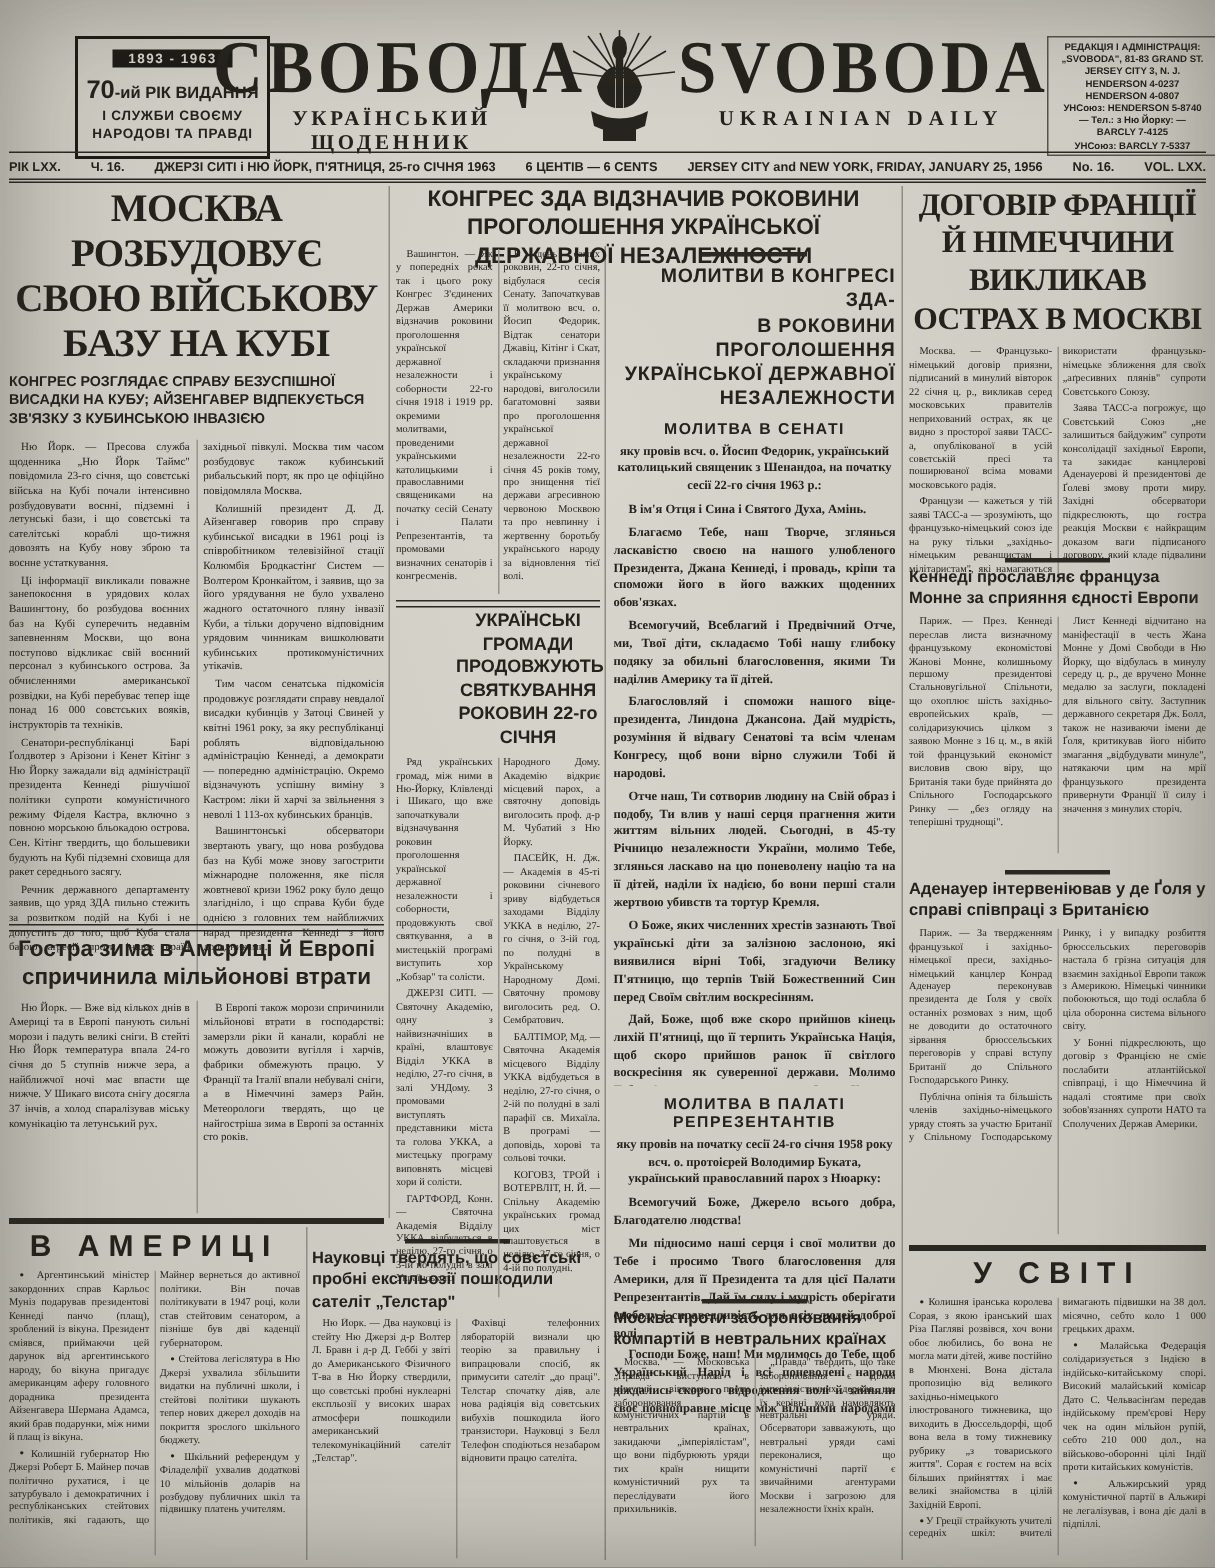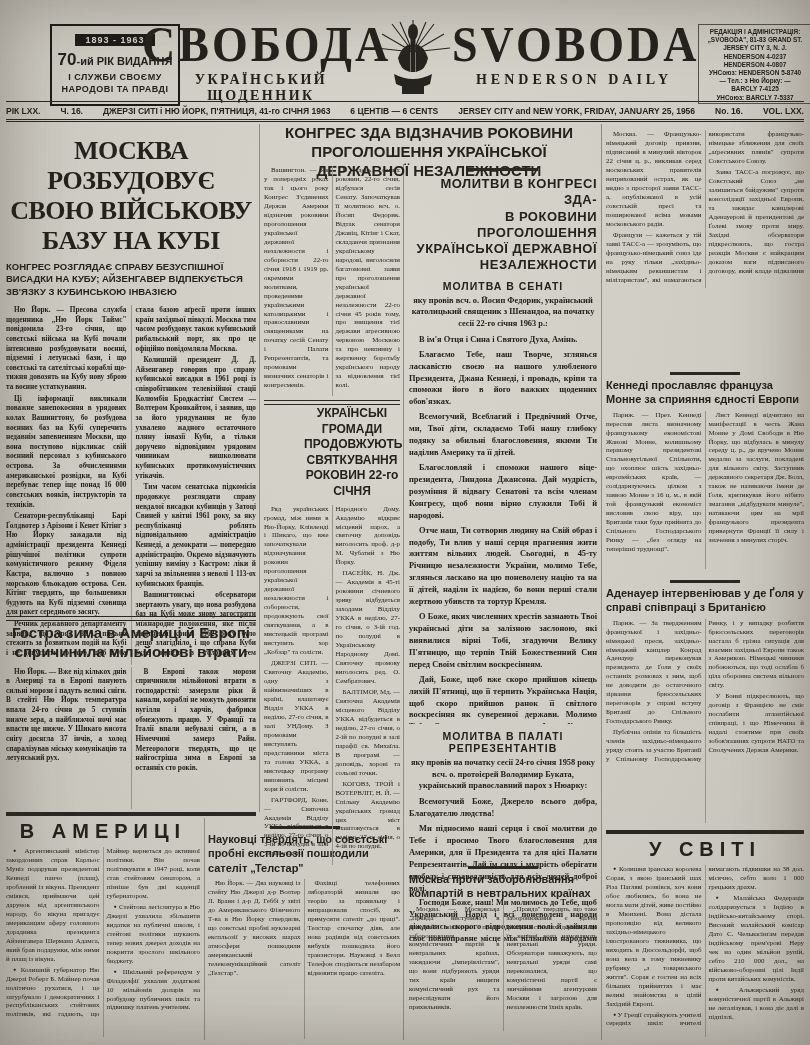--- a/index.html
+++ b/index.html
@@ -36,21 +36,21 @@
   .kicker{position:absolute;height:3px;background:#2a2822;}
   
   .hl-big{font-size:26px;line-height:1.15;font-weight:bold;text-align:center;letter-spacing:-.5px;}
   .hl-treaty{font-size:21px;line-height:1.2;font-weight:bold;text-align:center;letter-spacing:-.5px;}
   .hl-mid{font-family:"Liberation Sans",sans-serif;font-size:15px;line-height:1.25;font-weight:bold;text-align:center;}
   .hl-sub{font-family:"Liberation Sans",sans-serif;font-size:9.5px;line-height:1.35;font-weight:bold;margin-top:5px;}
   .hl-small{font-family:"Liberation Sans",sans-serif;font-size:12px;line-height:1.3;font-weight:bold;text-align:center;margin-left:40px;}
   .hl-tiny{font-family:"Liberation Sans",sans-serif;font-size:11px;line-height:1.3;font-weight:bold;text-align:left;}
   .sec-head{font-family:"Liberation Sans",sans-serif;font-size:20px;font-weight:bold;text-align:center;letter-spacing:6px;}
   
-  .b2{column-count:2;column-gap:9px;column-rule:1px solid #97948a;font-size:7.3px;line-height:1.32;text-align:justify;overflow:hidden;font-weight:bold;}
+  .b2{column-count:2;column-gap:9px;column-rule:1px solid #97948a;font-size:7.3px;line-height:1.32;text-align:justify;overflow:hidden;}
   .b2 p{margin:0 0 2px;text-indent:8px;}
   .b2n{column-count:2;column-gap:7px;column-rule:1px solid #97948a;font-size:6.9px;line-height:1.3;text-align:justify;overflow:hidden;}
   .b2n p{margin:0 0 2px;text-indent:7px;}
   .bullets p{text-indent:7px;}
   .bullets p::before{content:"● ";font-size:5px;vertical-align:1px;}
   
   .prayer-head{font-family:"Liberation Sans",sans-serif;font-size:13px;line-height:1.25;font-weight:bold;text-align:right;letter-spacing:.5px;}
   .prayer-sub{font-family:"Liberation Sans",sans-serif;font-size:10.5px;font-weight:bold;text-align:center;margin-top:6px;letter-spacing:1px;}
   .prayer-intro{font-size:8.4px;font-weight:bold;text-align:center;line-height:1.4;margin-top:3px;}
   .prayer-body{margin-top:4px;overflow:hidden;}
@@ -87,50 +87,50 @@
       <rect x="38.5" y="20" width="5" height="34" fill="#26241e"></rect>
       <path d="M26 40 Q30 28 38 26 L38 54 Q28 52 26 40 Z" fill="#26241e"></path>
       <path d="M56 40 Q52 28 44 26 L44 54 Q54 52 56 40 Z" fill="#26241e"></path>
       <path d="M22 56 Q41 66 60 56 L58 66 Q41 74 24 66 Z" fill="#26241e"></path>
       <rect x="30" y="68" width="22" height="8" fill="#26241e"></rect>
     </svg>
   </div>
 
   <div class="abs title-en">SVOBODA</div>
   <div class="abs subtitle-ua">УКРАЇНСЬКИЙ ЩОДЕННИК</div>
-  <div class="abs subtitle-en">HENDERSON DAILY</div>
+  <div class="abs subtitle-en">UKRAINIAN DAILY</div>
 
   <div class="abs contact-box">
     <div>РЕДАКЦІЯ І АДМІНІСТРАЦІЯ:</div>
     <div>„SVOBODA", 81-83 GRAND ST.</div>
     <div>JERSEY CITY 3, N. J.</div>
     <div>HENDERSON 4-0237</div>
     <div>HENDERSON 4-0807</div>
     <div>УНСоюз: HENDERSON 5-8740</div>
     <div>— Тел.: з Ню Йорку: —</div>
     <div>BARCLY 7-4125</div>
     <div>УНСоюз: BARCLY 7-5337</div>
   </div>
 
   <div class="abs dateline">
     <span>РІК LXX.</span>
     <span class="dl-gap">Ч. 16.</span>
-    <span class="dl-gap">ДЖЕРЗІ СИТІ і НЮ ЙОРК, П'ЯТНИЦЯ, 41-го СІЧНЯ 1963</span>
+    <span class="dl-gap">ДЖЕРЗІ СИТІ і НЮ ЙОРК, П'ЯТНИЦЯ, 25-го СІЧНЯ 1963</span>
     <span class="dl-gap">6 ЦЕНТІВ — 6 CENTS</span>
     <span class="dl-gap">JERSEY CITY and NEW YORK, FRIDAY, JANUARY 25, 1956</span>
     <span class="dl-gap">No. 16.</span>
     <span class="dl-gap">VOL. LXX.</span>
   </div>
 
   <div class="vrule" style="left:259px;top:124px;height:688px;"></div>
   <div class="vrule" style="left:204px;top:818px;height:222px;"></div>
   <div class="vrule" style="left:403px;top:164px;height:876px;"></div>
   <div class="vrule" style="left:601px;top:124px;height:916px;"></div>
 
-  <div class="abs" style="left:6px;top:136px;width:250px;height:490px;">
+  <div class="abs" style="left:6px;top:124px;width:250px;height:490px;">
     <div class="hl-big">МОСКВА РОЗБУДОВУЄ СВОЮ ВІЙСЬКОВУ БАЗУ НА КУБІ</div>
     <div class="hl-sub">КОНГРЕС РОЗГЛЯДАЄ СПРАВУ БЕЗУСПІШНОЇ ВИСАДКИ НА КУБУ; АЙЗЕНГАВЕР ВІДПЕКУЄТЬСЯ ЗВ'ЯЗКУ З КУБИНСЬКОЮ ІНВАЗІЄЮ</div>
     <div class="b2" style="height:360px;margin-top:6px;">
       <p>Ню Йорк. — Пресова служба щоденника „Ню Йорк Таймс" повідомила 23-го січня, що совєтські війська на Кубі почали інтенсивно розбудовувати воєнні, підземні і летунські бази, і що совєтські та сателітські кораблі що-тижня довозять на Кубу нову зброю та воєнне устаткування.</p>
       <p>Ці інформації викликали поважне занепокоєння в урядових колах Вашингтону, бо розбудова воєнних баз на Кубі суперечить недавнім запевненням Москви, що вона поступово відкликає свій воєнний персонал з кубинського острова. За обчисленнями американської розвідки, на Кубі перебуває тепер іще понад 16 000 совєтських вояків, інструкторів та техніків.</p>
       <p>Сенатори-республіканці Барі Ґолдвотер з Арізони і Кенет Кітінг з Ню Йорку зажадали від адміністрації президента Кеннеді рішучішої політики супроти комуністичного режиму Фіделя Кастра, включно з повною морською бльокадою острова. Сен. Кітінг твердить, що большевики будують на Кубі підземні сховища для ракет середнього засягу.</p>
       <p>Речник державного департаменту заявив, що уряд ЗДА пильно стежить за розвитком подій на Кубі і не допустить до того, щоб Куба стала базою аґресії проти інших країн західньої півкулі. Москва тим часом розбудовує також кубинський рибальський порт, як про це офіційно повідомляла Москва.</p>
       <p>Колишній президент Д. Д. Айзенгавер говорив про справу кубинської висадки в 1961 році із співробітником телевізійної стації Колюмбія Бродкастінґ Систем — Волтером Кронкайтом, і заявив, що за його урядування не було ухвалено жадного остаточного пляну інвазії Куби, а тільки доручено відповідним урядовим чинникам вишколювати кубинських протикомуністичних утікачів.</p>
       <p>Тим часом сенатська підкомісія продовжує розглядати справу невдалої висадки кубинців у Затоці Свиней у квітні 1961 року, за яку республіканці роблять відповідальною адміністрацію Кеннеді, а демократи — попередню адміністрацію. Окремо відзначують успішну виміну з Кастром: ліки й харчі за звільнення з неволі 1 113-ох кубинських бранців.</p>
       <p>Вашингтонські обсерватори звертають увагу, що нова розбудова баз на Кубі може знову загострити міжнародне положення, яке після жовтневої кризи 1962 року було дещо злагідніло, і що справа Куби буде однією з головних тем найближчих нарад президента Кеннеді з його дорадниками.</p>
@@ -220,20 +220,21 @@
   <div class="kicker" style="left:468px;top:866px;width:70px;"></div>
   <div class="abs" style="left:409px;top:872px;width:188px;height:168px;">
     <div class="hl-tiny">Москва проти заборонювання компартій в невтральних країнах</div>
     <div class="b2n" style="height:126px;margin-top:4px;">
       <p>Москва. — Московська „Правда" виступила в минулий вівторок проти заборонювання комуністичних партій в невтральних країнах, закидаючи „імперіялістам", що вони підбурюють уряди тих країн нищити комуністичний рух та переслідувати його прихильників.</p>
       <p>„Правда" твердить, що таке заборонювання є ділом імперіялістичних держав, що їх керівні кола намовляють невтральні уряди. Обсерватори завважують, що невтральні уряди самі переконалися, що комуністичні партії є звичайними агентурами Москви і загрозою для незалежности їхніх країн.</p>
     </div>
   </div>
 
   <div class="abs" style="left:606px;top:124px;width:198px;height:242px;">
+    <div class="hl-treaty">ДОГОВІР ФРАНЦІЇ Й НІМЕЧЧИНИ ВИКЛИКАВ ОСТРАХ В МОСКВІ</div>
     <div class="b2n" style="height:158px;margin-top:6px;">
       <p>Москва. — Французько-німецький договір приязни, підписаний в минулий вівторок 22 січня ц. р., викликав серед московських правителів неприхований острах, як це видно з просторої заяви ТАСС-а, опублікованої в усій совєтській пресі та поширюваної всіма мовами московського радія.</p>
       <p>Французи — кажеться у тій заяві ТАСС-а — зрозуміють, що французько-німецький союз іде на руку тільки „західньо-німецьким реваншистам і мілітаристам", які намагаються використати французько-німецьке зближення для своїх „аґресивних плянів" супроти Совєтського Союзу.</p>
       <p>Заява ТАСС-а погрожує, що Совєтський Союз „не залишиться байдужим" супроти консолідації західньої Европи, та закидає канцлерові Аденауерові й президентові де Ґолеві змову проти миру. Західні обсерватори підкреслюють, що гостра реакція Москви є найкращим доказом ваги підписаного договору, який кладе підвалини під тривале французько-німецьке поєднання.</p>
     </div>
   </div>
 
   <div class="kicker" style="left:670px;top:372px;width:70px;"></div>
   <div class="abs" style="left:606px;top:378px;width:198px;height:194px;">
     <div class="hl-tiny">Кеннеді прославляє француза Монне за сприяння єдності Европи</div>

